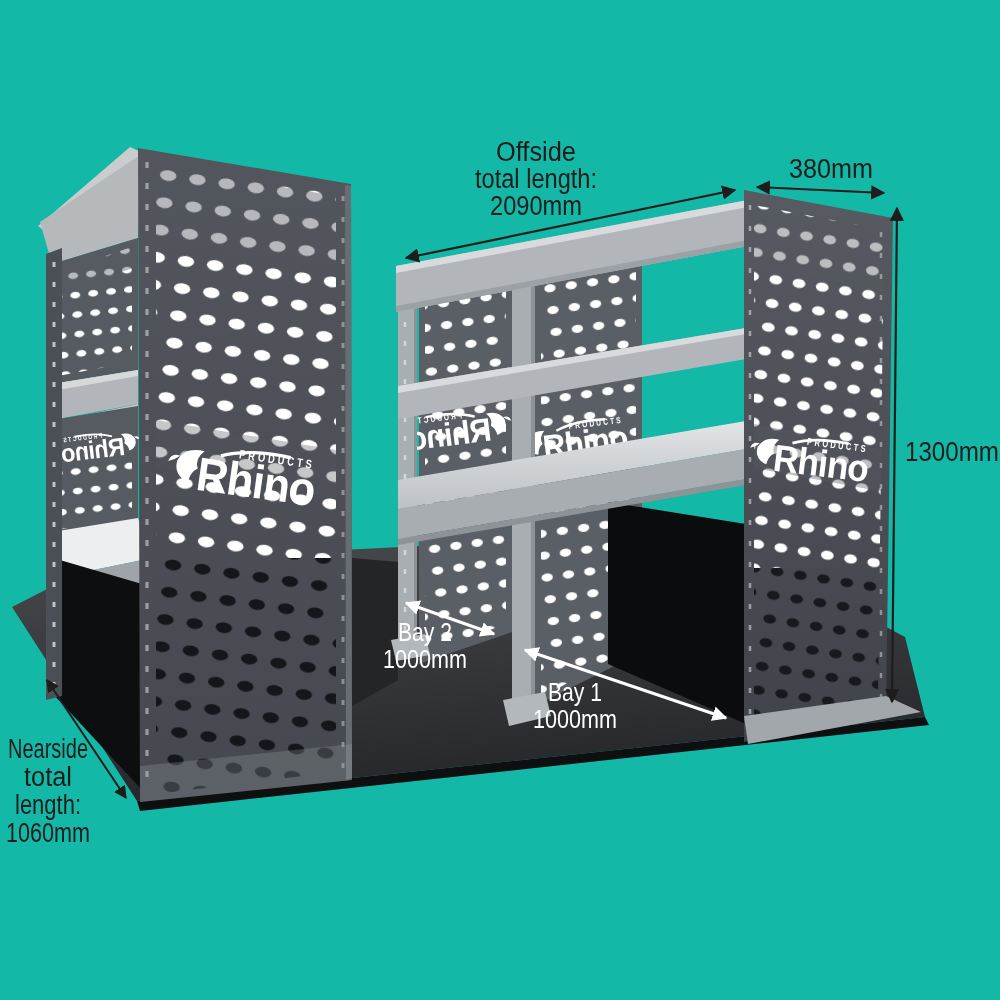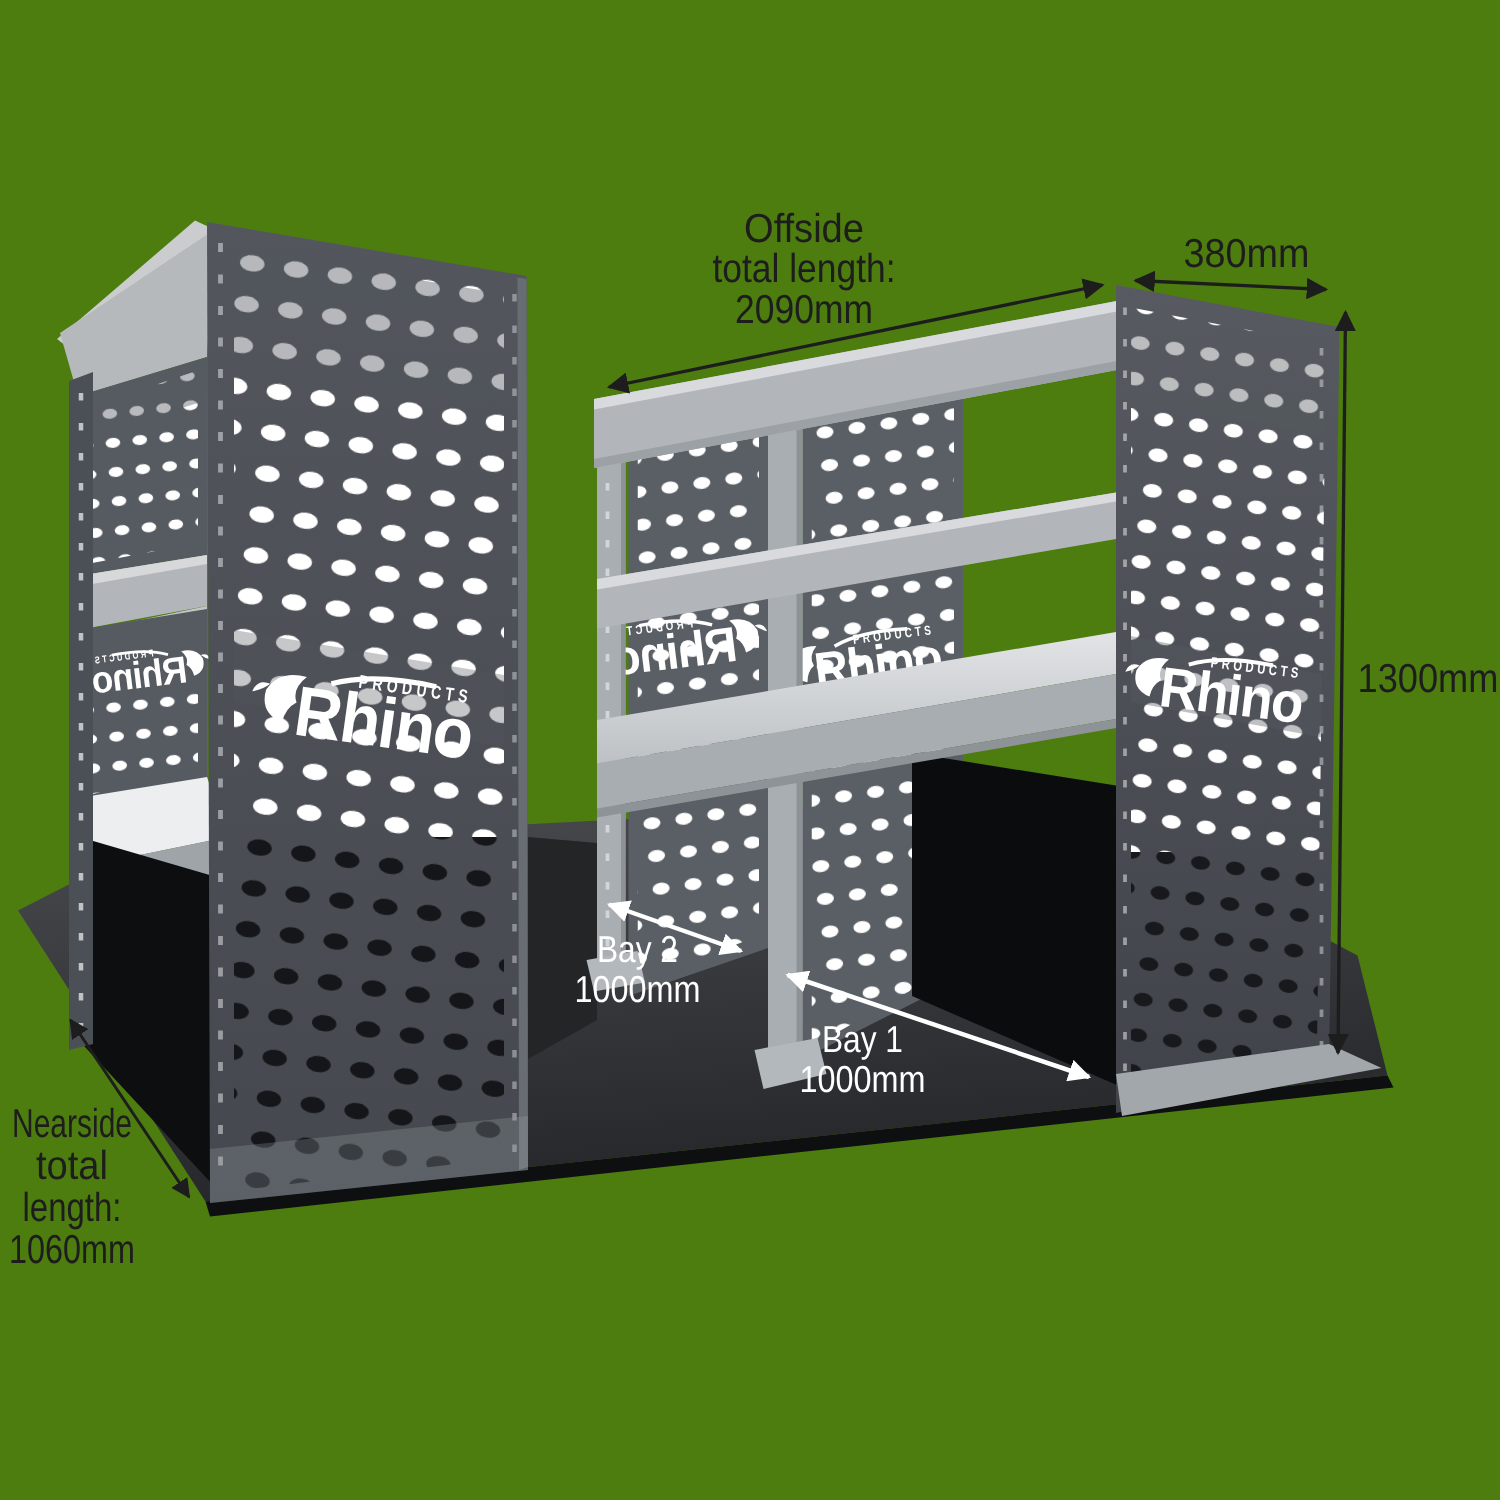--- a/index.html
+++ b/index.html
@@ -1,16 +1,16 @@
 <!DOCTYPE html>
 <html><head>
 <meta charset="utf-8">
 <style>
   html,body{margin:0;padding:0;background:#ffffff;}
-  .stage{position:relative;width:1000px;height:1000px;background:#4d7c0f;overflow:hidden;
+  .stage{position:relative;width:1000px;height:1000px;background:#14b8a6;overflow:hidden;
          font-family:"Liberation Sans", sans-serif;}
   svg{display:block;}
   text{font-family:"Liberation Sans", sans-serif;}
   .dimtext{fill:#1d1d1d;font-size:27px;}
   .dimtext-w{fill:#ffffff;font-size:25px;}
   .logo-name{fill:#ffffff;font-weight:bold;font-size:42px;letter-spacing:-1px;}
   .logo-products{fill:#ffffff;font-weight:bold;font-size:11px;letter-spacing:3.5px;}
 </style>
 </head>
 <body>

